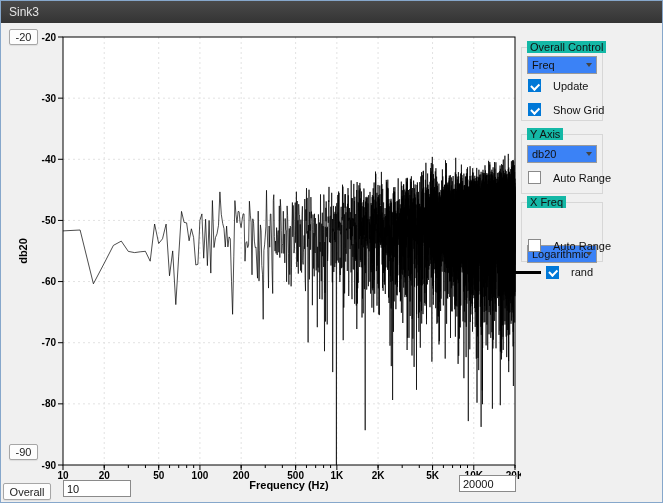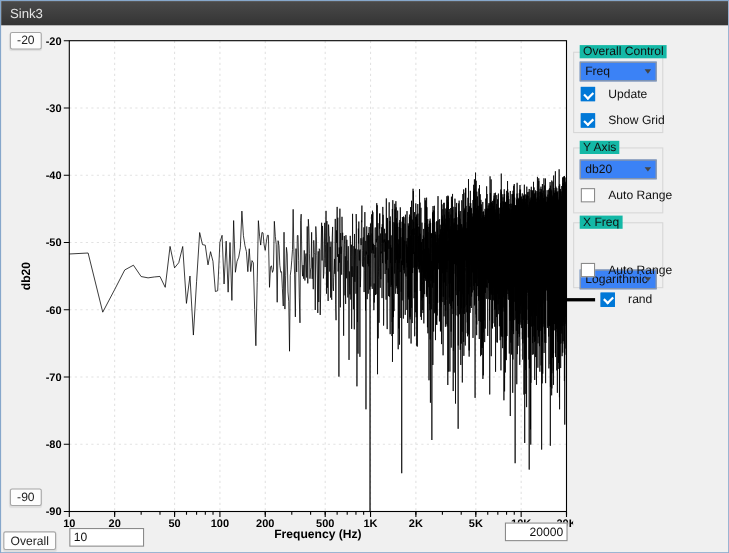--- a/index.html
+++ b/index.html
@@ -25,21 +25,21 @@
   }
   #ymax-btn { left:8px; top:28px; width:29px; }
   #ymin-btn { left:8px; top:443px; width:29px; }
   #advanced-btn { left:2px; top:482px; width:48px; height:17px; }
 
   .field {
     position:absolute; font:11px "Liberation Sans",sans-serif;
     border:1px solid #8a8a8a; background:#fff; padding:1px 3px; color:#111;
   }
   #xmin-field { left:62px; top:479px; width:68px; height:17px; text-align:left; }
-  #xmax-field { left:458px; top:474px; width:57px; height:17px; text-align:right; }
+  #xmax-field { left:458px; top:474px; width:57px; height:17px; text-align:left; }
 
   #plot-svg { position:absolute; left:0; top:22px; }
   .frame-fill { fill:#ffffff; }
   .frame-stroke { fill:none; stroke:#000; stroke-width:1; }
   .gridline { stroke:#e2e2e2; stroke-width:1; stroke-dasharray:2 3; }
   .tick { stroke:#000; stroke-width:1; }
   .tick-label { font:bold 10px "Liberation Sans",sans-serif; fill:#000; }
   .axis-title { font:bold 11px "Liberation Sans",sans-serif; fill:#000; }
 
   .group {

